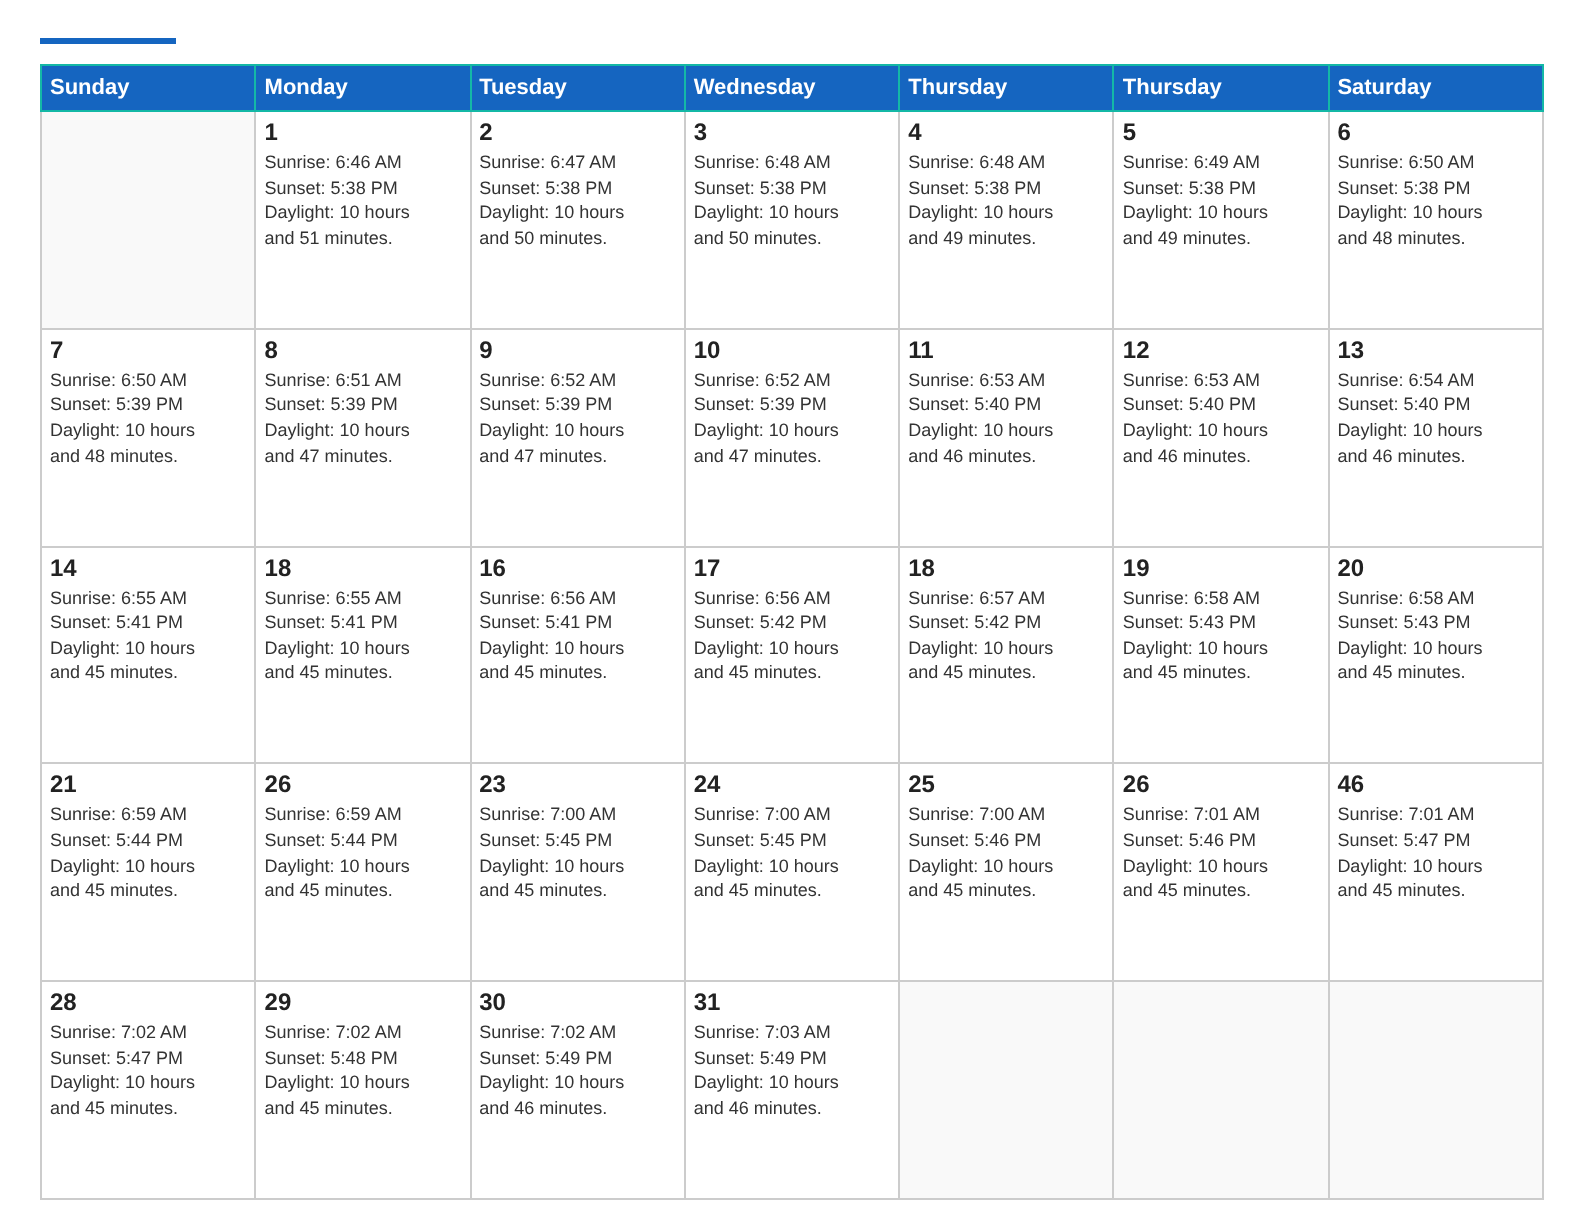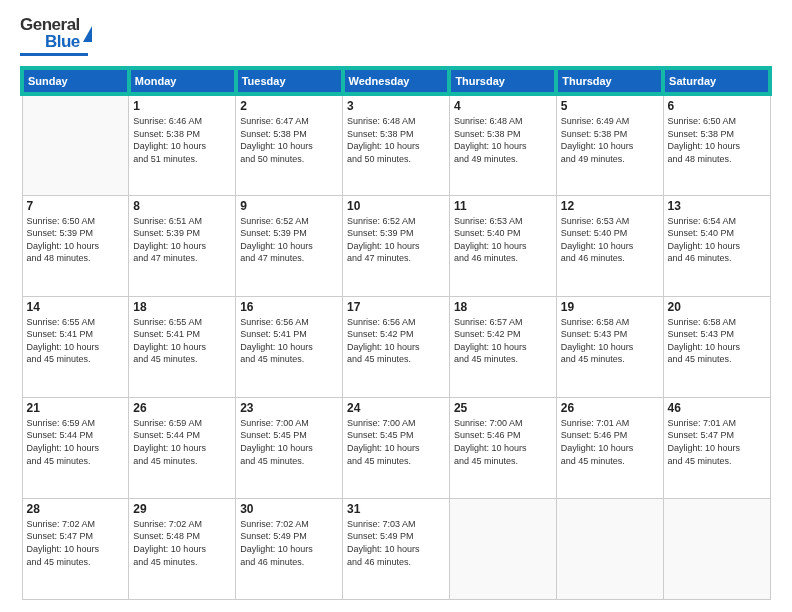--- a/index.html
+++ b/index.html
@@ -53,21 +53,21 @@
       border-collapse: collapse;
       table-layout: fixed;
     }
     thead th {
       background: #1565c0;
       color: #fff;
       font-size: 11px;
       font-weight: bold;
       padding: 5px 4px;
       text-align: left;
-      border: 4px solid #14b8a6;
+      border: 1px solid #14b8a6;
     }
     tbody td {
       border: 1px solid #ccc;
       vertical-align: top;
       padding: 3px 4px;
       height: 88px;
     }
     .day-num {
       font-size: 12px;
       font-weight: bold;
@@ -83,31 +83,20 @@
     .empty {
       background: #f9f9f9;
     }
   </style>
 </head>
 <body>
 
 <div class="page">
   <div class="header">
     <div class="logo">
-      <div style="display:flex;align-items:center;">
-        <div style="display:flex;flex-direction:column;align-items:flex-end;margin-right:0;">
-          <span style="font-size:17px;font-weight:bold;color:#333;line-height:1;letter-spacing:-0.5px;">General</span>
-          <div style="display:flex;align-items:center;">
-            <span style="font-size:17px;font-weight:bold;color:#1565c0;line-height:1;letter-spacing:-0.5px;">Blue</span>
-          </div>
-        </div>
-        <div style="display:flex;flex-direction:column;align-items:flex-start;margin-left:3px;margin-top:2px;">
-          <div style="width:0;height:0;border-left:9px solid transparent;border-bottom:16px solid #1565c0;"></div>
-        </div>
-      </div>
       <div style="width:68px;height:3px;background:#1565c0;margin-top:3px;"></div>
     </div>
     <div class="title-block">
       <div class="month-title"></div>
       <div class="location-title"></div>
     </div>
   </div>
 
   <table class="calendar">
     <thead>

